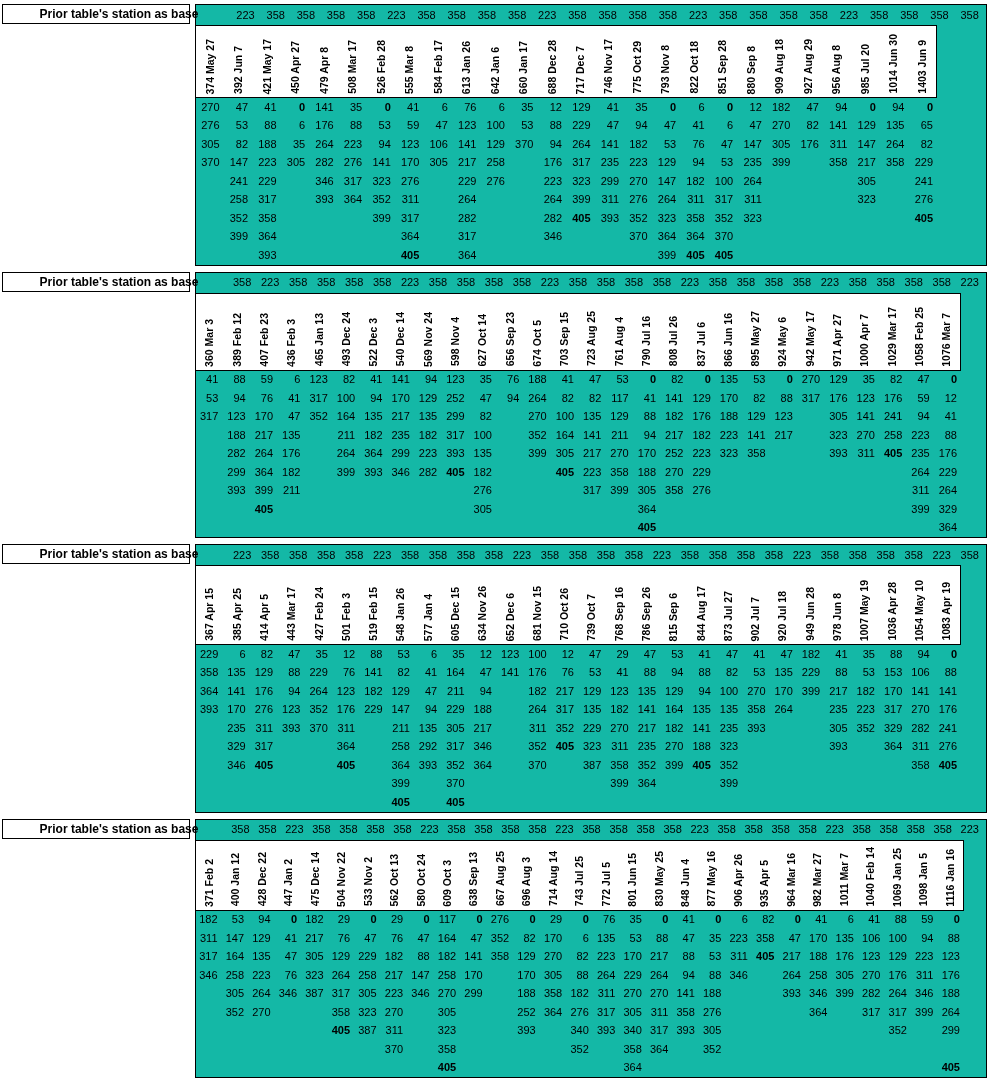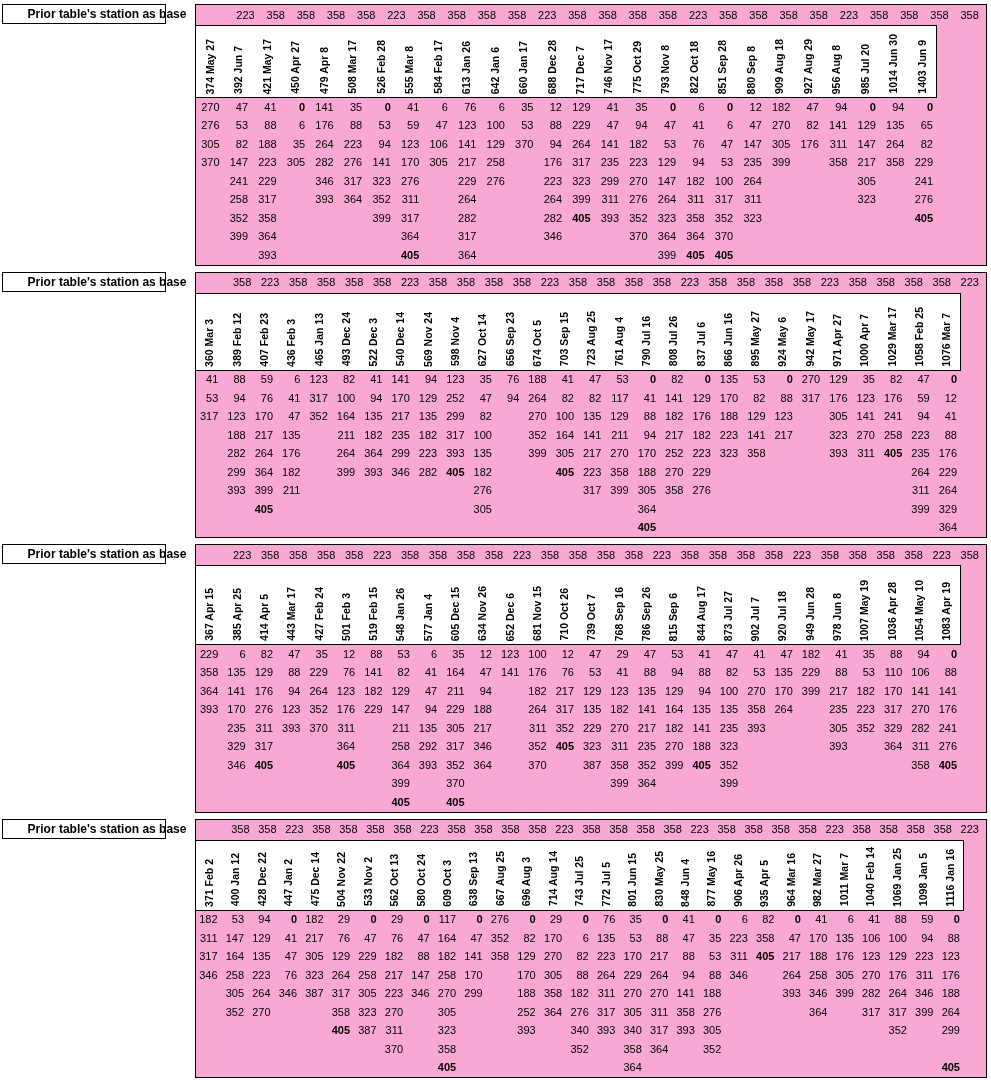--- a/index.html
+++ b/index.html
@@ -1,22 +1,22 @@
 <!DOCTYPE html>
 <html><head>
 <meta charset="utf-8">
 <style>
   html,body{margin:0;padding:0;background:#ffffff;}
   body{width:991px;height:1080px;font-family:"Liberation Sans",sans-serif;color:#000;overflow:hidden;}
   main{display:block;padding-top:4px;}
   .section{position:relative;margin-bottom:6px;}
-  .corner{position:absolute;left:2px;top:0;width:164px;height:20px;border:1.5px solid #000;
+  .corner{position:absolute;left:2px;top:0;width:188px;height:20px;border:1.5px solid #000;
           box-sizing:border-box;font-weight:bold;font-size:12px;
           display:flex;align-items:center;justify-content:center;white-space:nowrap;padding-left:46px;}
-  .outer{margin-left:195px;width:792px;border:1.3px solid #000;box-sizing:border-box;background:#f9a8d4;}
+  .outer{margin-left:195px;width:792px;border:1.3px solid #000;box-sizing:border-box;background:#14b8a6;}
   .header-nums{display:flex;height:20px;align-items:center;box-sizing:border-box;padding-right:7px;}
   .hv{flex:1;text-align:right;font-size:11px;line-height:1;}
   .label-box{display:grid;border:1.8px solid #000;box-sizing:border-box;margin-left:-1px;background:#fff;}
   .lcell{display:flex;justify-content:center;align-items:flex-end;overflow:visible;}
   .ltext{writing-mode:vertical-rl;transform:rotate(180deg);font-weight:bold;font-size:10.5px;
          white-space:nowrap;line-height:1;margin-bottom:3px;}
   .row{display:grid;height:18.5px;align-items:center;}
   .cell{text-align:right;padding-right:5px;font-size:11px;line-height:1;}
   .xv{font-weight:bold;}
 </style>
@@ -950,21 +950,21 @@
             <span class="cell">41</span>
             <span class="cell">88</span>
             <span class="cell">94</span>
             <span class="cell">88</span>
             <span class="cell">82</span>
             <span class="cell">53</span>
             <span class="cell">135</span>
             <span class="cell">229</span>
             <span class="cell">88</span>
             <span class="cell">53</span>
-            <span class="cell">110</span>
+            <span class="cell">153</span>
             <span class="cell">106</span>
             <span class="cell">88</span>
           </div>
           <div class="row" style="grid-template-columns: repeat(28, 1fr);">
             <span class="cell">364</span>
             <span class="cell">141</span>
             <span class="cell">176</span>
             <span class="cell">94</span>
             <span class="cell">264</span>
             <span class="cell">123</span>

